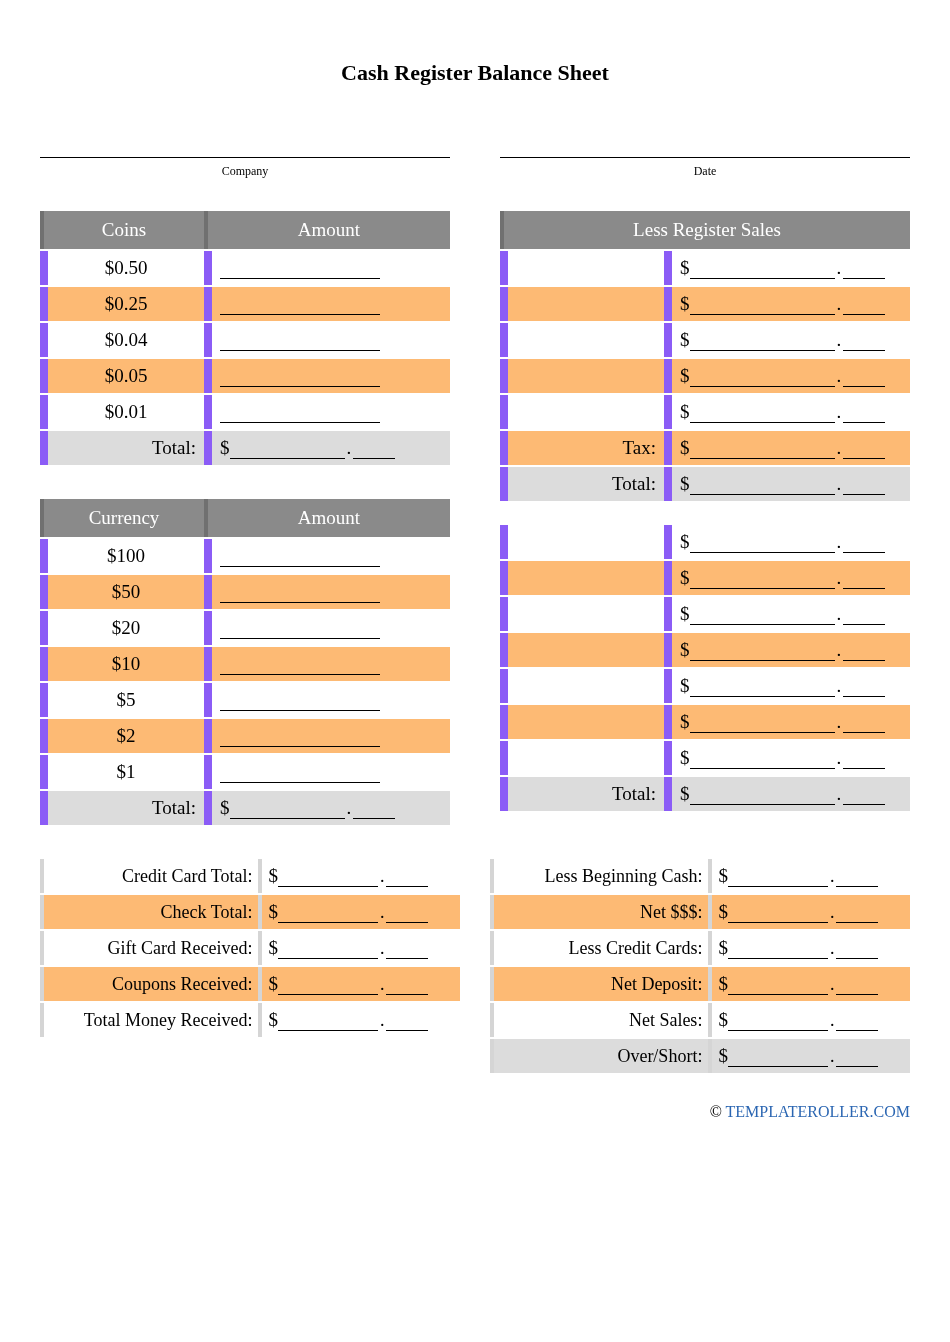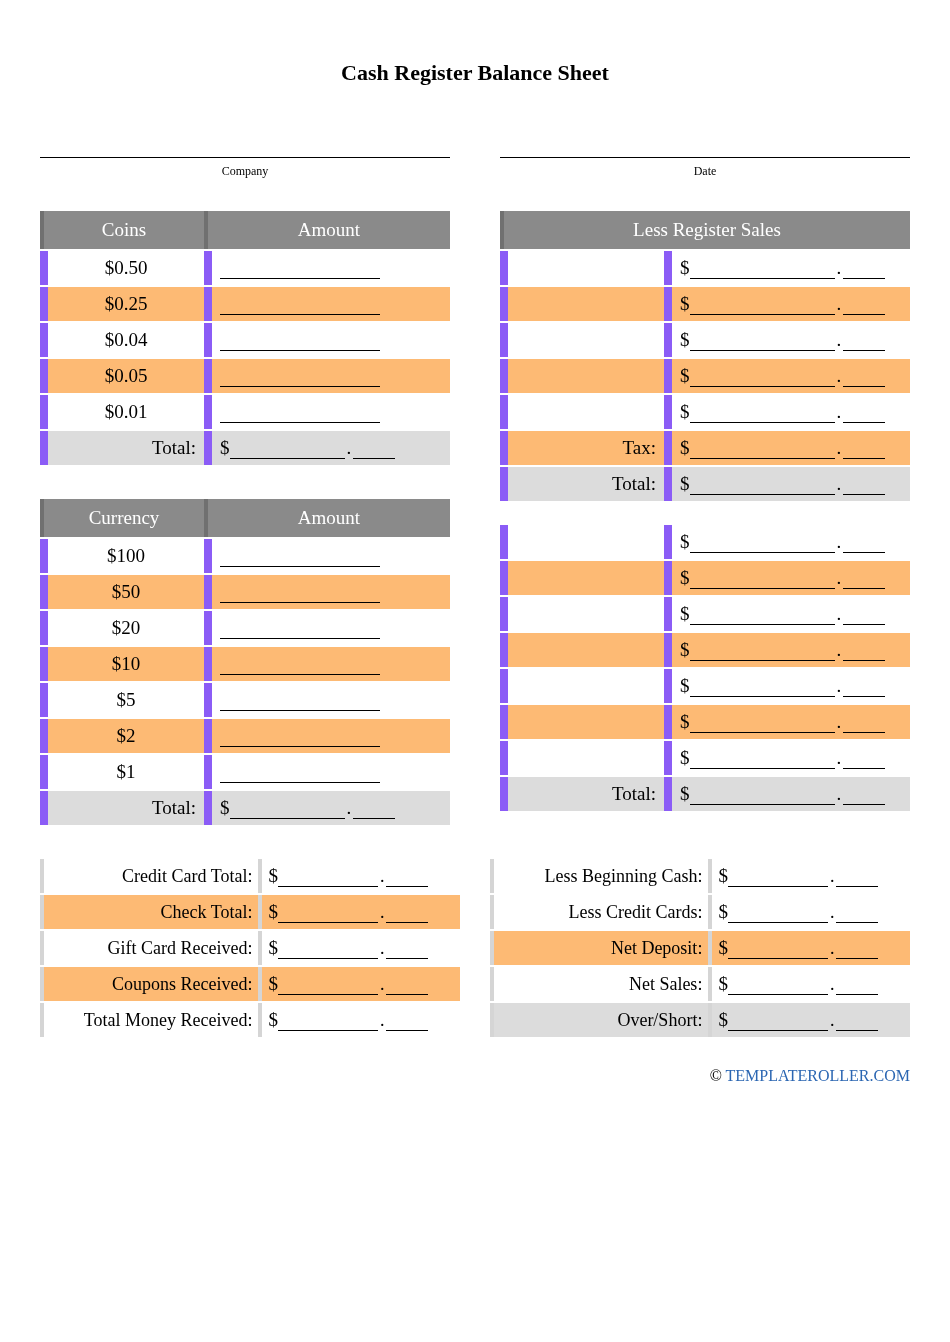--- a/index.html
+++ b/index.html
@@ -399,20 +399,29 @@
       <tbody>
           <tr class="white-row">
             <td class="lbl-cell">Less Beginning Cash:</td>
             <td class="val-cell"><span class="dollar-line narrow">
                 <span class="d">$</span>
                 <span class="main-l"></span>
                 <span class="dot">.</span>
                 <span class="cents-l"></span>
               </span></td>
           </tr>
+      <tr class="grey-row">
+            <td class="lbl-cell">Net $$$:</td>
+            <td class="val-cell"><span class="dollar-line narrow">
+                <span class="d">$</span>
+                <span class="main-l"></span>
+                <span class="dot">.</span>
+                <span class="cents-l"></span>
+              </span></td>
+          </tr>
       <tr class="white-row">
             <td class="lbl-cell">Less Credit Cards:</td>
             <td class="val-cell"><span class="dollar-line narrow">
                 <span class="d">$</span>
                 <span class="main-l"></span>
                 <span class="dot">.</span>
                 <span class="cents-l"></span>
               </span></td>
           </tr>
       <tr class="grey-row">

